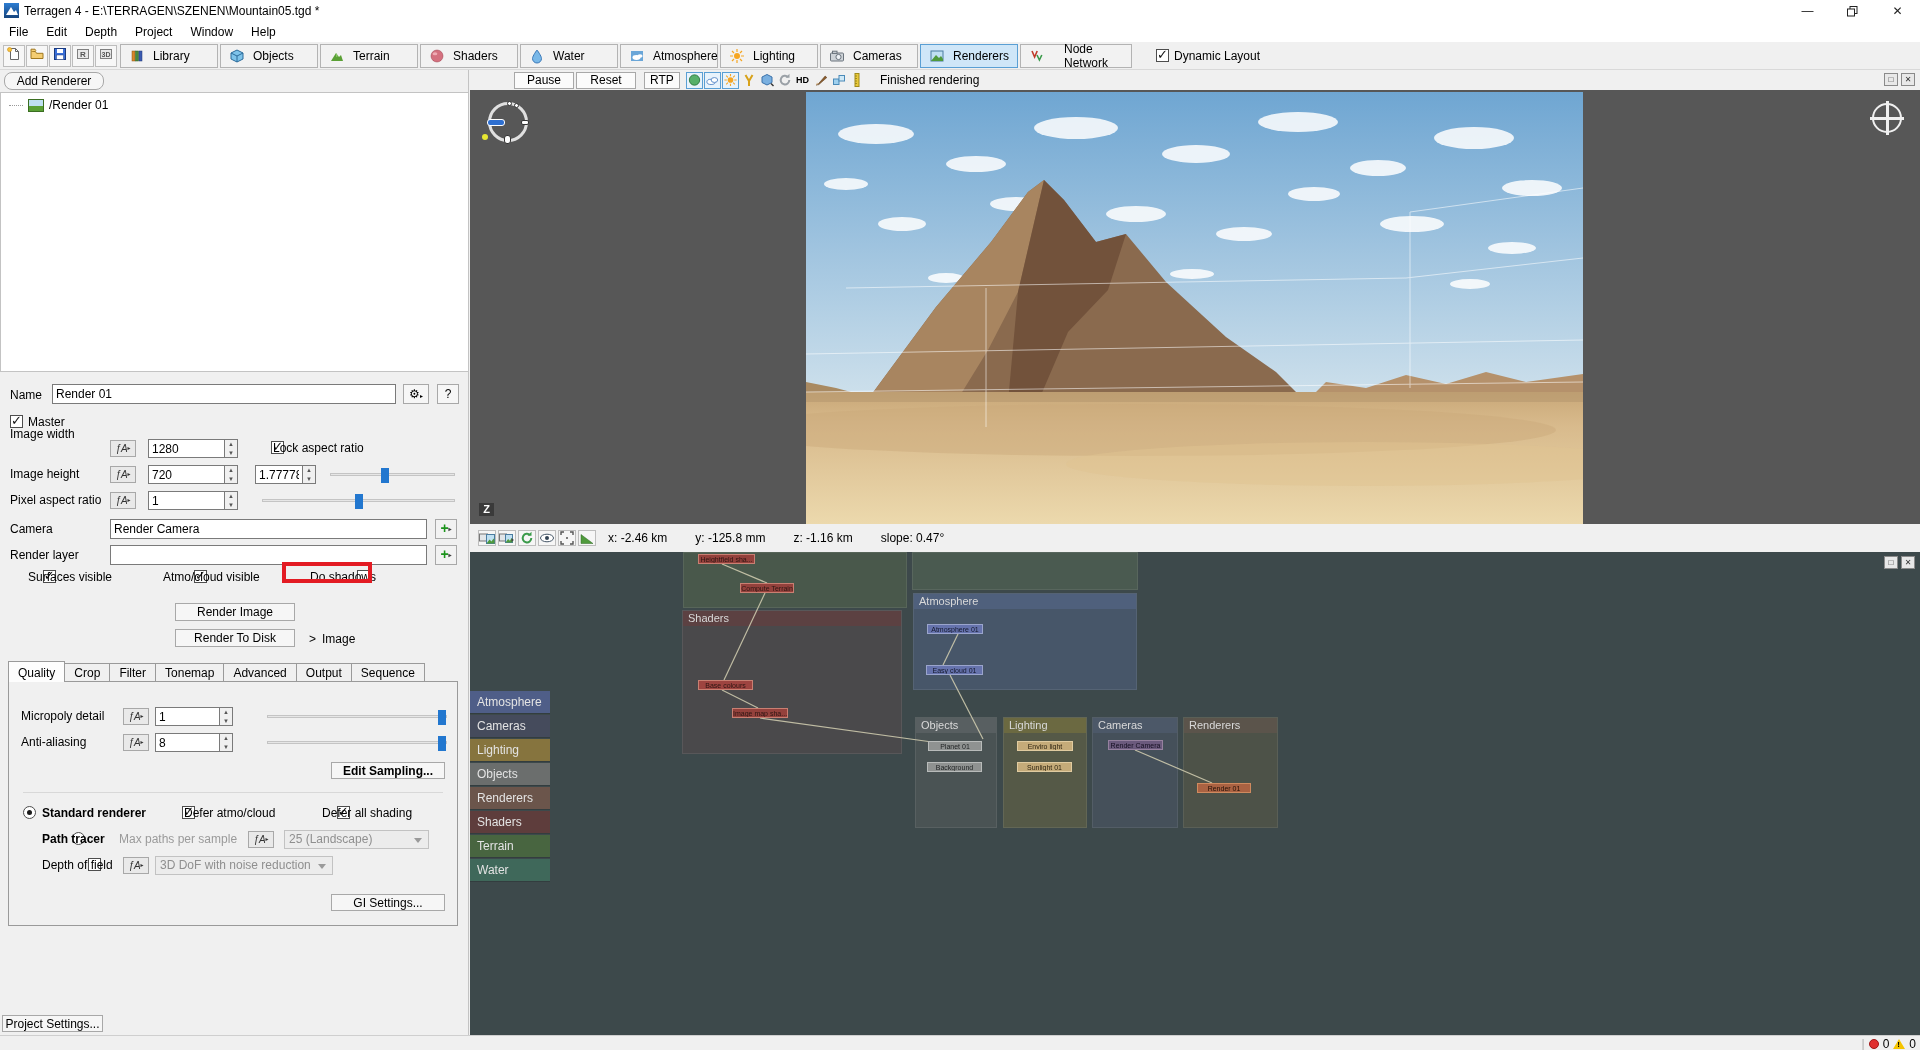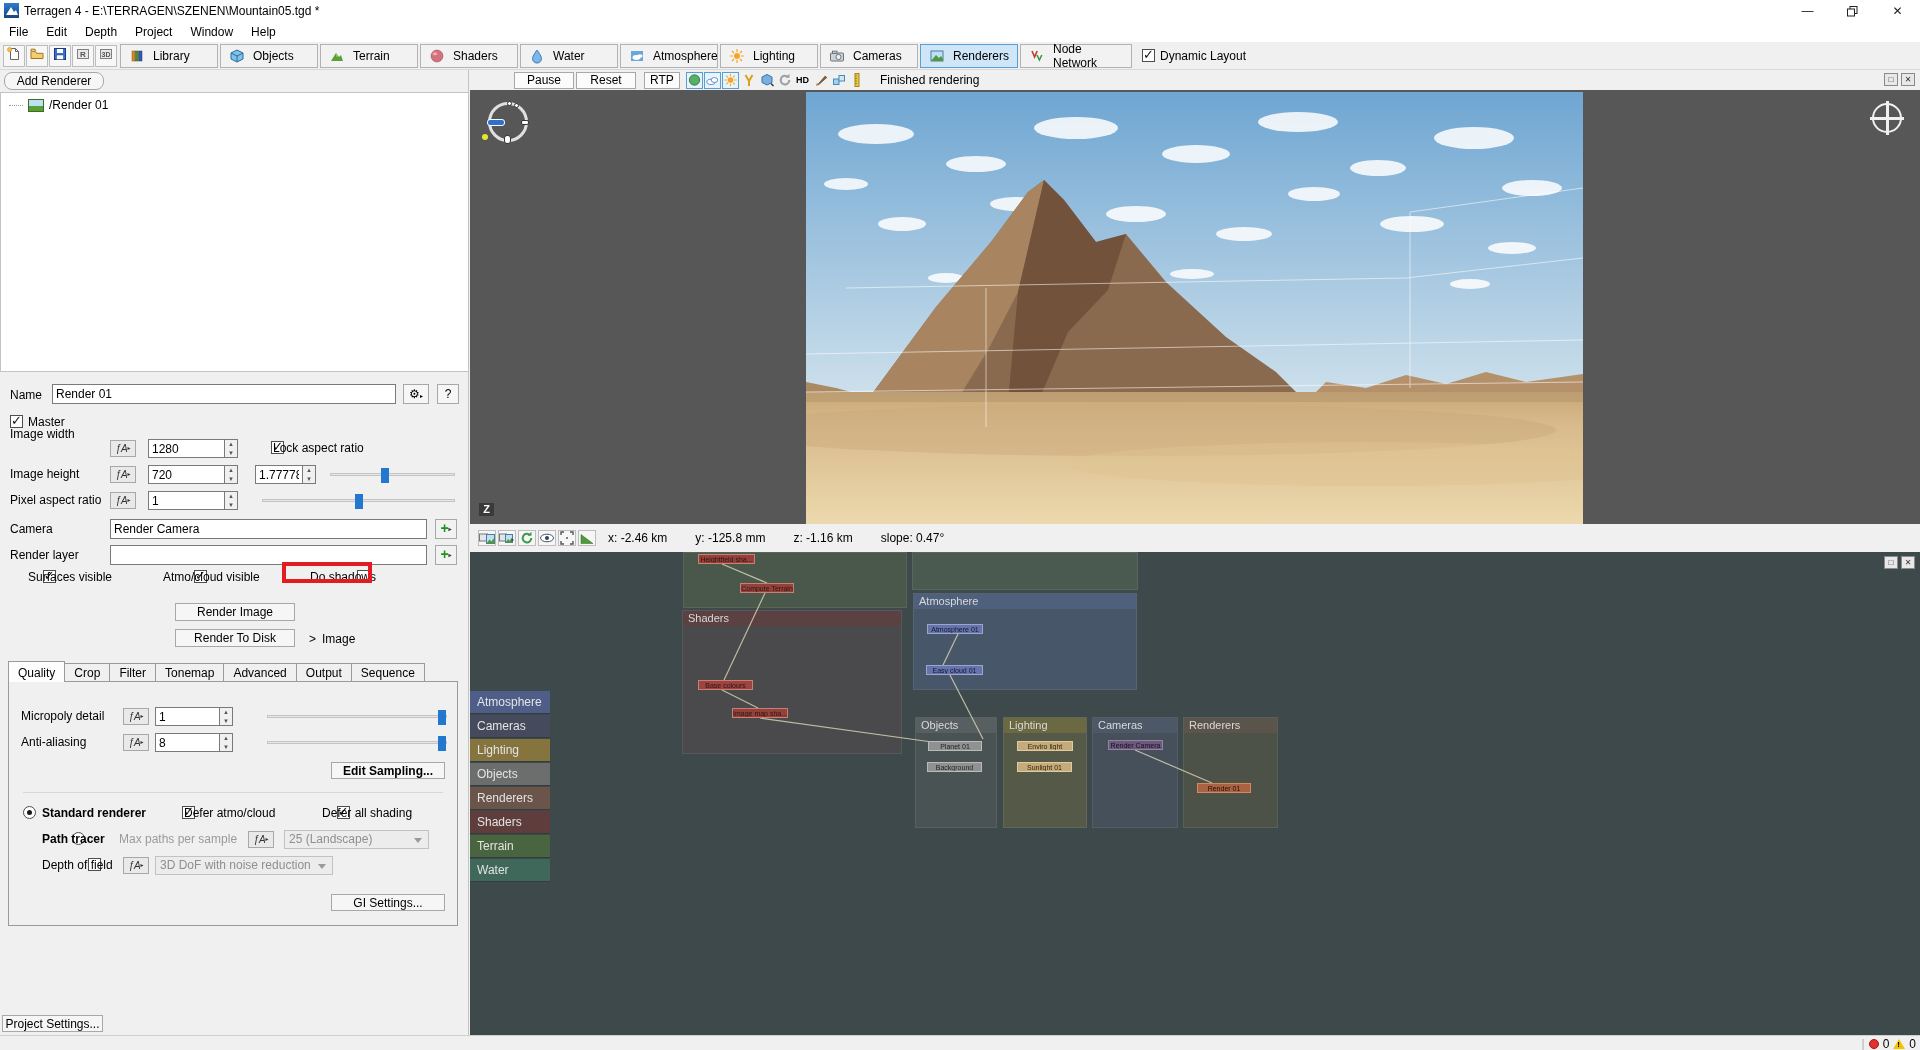--- a/index.html
+++ b/index.html
@@ -14,21 +14,21 @@
   .wctl { position:absolute; top:0; width:45px; height:22px; text-align:center; line-height:22px; font-size:12px; color:#222; }
   #menubar { left:0; top:22px; width:1920px; height:20px; background:#fff; }
   .menu-item { display:inline-block; padding:3px 9px; font-size:12px; }
   #toolbar { left:0; top:42px; width:1920px; height:28px; background:#f0f0f0; border-bottom:1px solid #d9d9d9; display:flex; align-items:center; padding-left:3px; }
   .tbtn-sm { width:22px; height:22px; border:1px solid #bdbdbd; background:#f7f7f7; margin-right:1px; display:flex; align-items:center; justify-content:center; }
   .tbtn-big { height:24px; border:1px solid #b3b3b3; background:#f2f2f2; margin-left:2px; display:flex; align-items:center; padding:0 8px; font-size:12px; width:98px; }
   .tbtn-big .ic { margin-right:8px; display:flex; }
   .tbtn-big.active { background:#cfe6f8; border-color:#5a9fd4; }
   .chk { width:13px; height:13px; border:1px solid #4d4d4d; background:#fff; display:inline-block; position:relative; vertical-align:-2px; }
   .chk.on:after { content:"✓"; position:absolute; left:0px; top:-3px; font-size:13px; color:#111; }
-  #dyn-layout { margin-left:10px; display:flex; align-items:center; gap:5px; }
+  #dyn-layout { margin-left:24px; display:flex; align-items:center; gap:5px; }
 
   
   #left-panel { left:0; top:70px; width:469px; height:965px; background:#f0f0f0; border-right:1px solid #c3c3c3; }
   #add-renderer { position:absolute; left:4px; top:2px; width:100px; height:18px;border-radius:8px; }
   .btn { background:#f6f6f6; border:1px solid #a8a8a8; font-size:12px; text-align:center; line-height:16px; font-family:"Liberation Sans",sans-serif; }
   #tree { position:absolute; left:0px; top:22px; width:469px; height:280px; background:#fff; border:1px solid #c3c3c3; }
   #tree-item { position:absolute; left:8px; top:5px; display:flex; align-items:center; gap:5px; }
   .tree-dots { width:14px; border-top:1px dotted #9a9a9a; }
   .node-ic { width:16px; height:13px; background:linear-gradient(#bfe0f2 55%,#5aa035 55%); border:1px solid #3b6e22; }
   .lbl { position:absolute; font-size:12px; line-height:18px; }
@@ -226,21 +226,21 @@
       </div>
       <div class="tbtn-big active">
         <span class="ic">
           <svg width="16" height="16" viewBox="0 0 16 16">
             <rect x="2" y="3" width="12" height="10" fill="#bfe0f2" stroke="#4a7ca0"></rect>
             <path d="M2 13 7 7l3 3 2-2 2 3v2z" fill="#4f9a3c"></path>
           </svg>
         </span>
         <span>Renderers</span>
       </div>
-      <div class="tbtn-big" style="width: 112px;">
+      <div class="tbtn-big" style="width: 112px; gap: 11px;">
         <span class="ic">
           <svg width="16" height="16" viewBox="0 0 16 16">
             <path d="M3 3l2.6 6L8.2 3" stroke="#c03a2a" fill="none" stroke-width="1.6"></path>
             <path d="M8 7l2.4 5L12.8 7" stroke="#3a9a4a" fill="none" stroke-width="1.6"></path>
           </svg>
         </span>
         <span>Node Network</span>
       </div>
     </span>
   <span id="dyn-layout">

